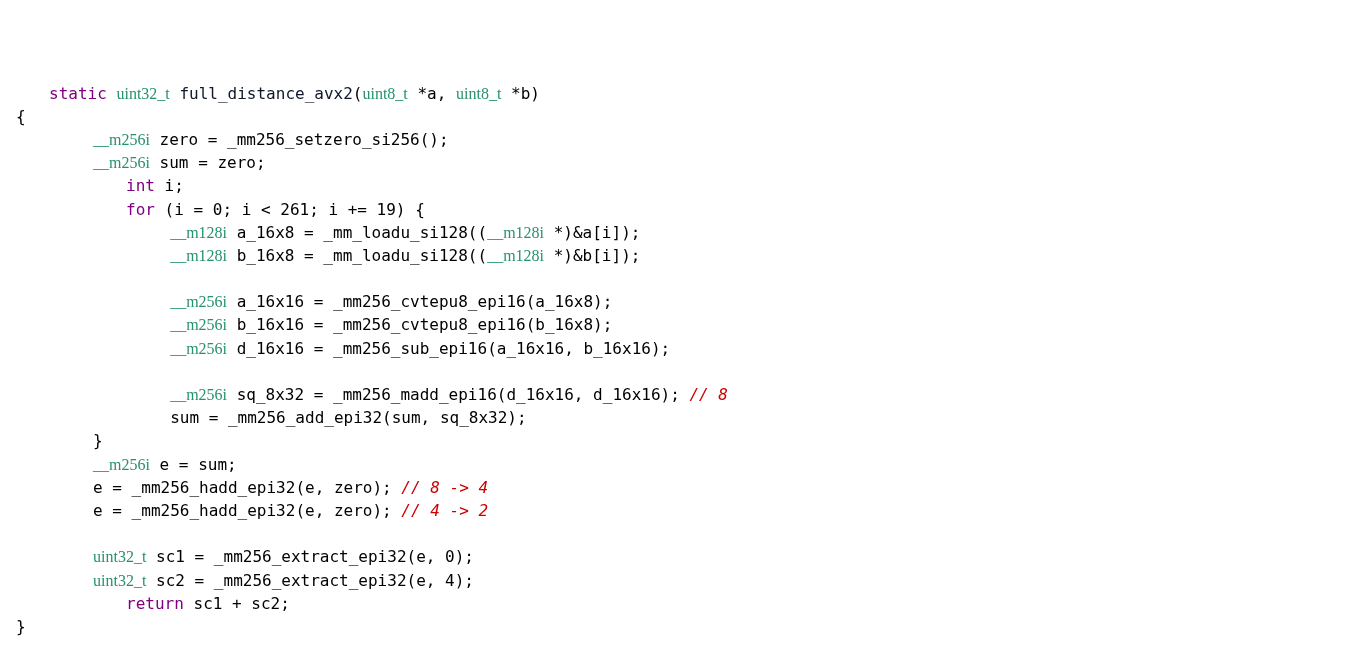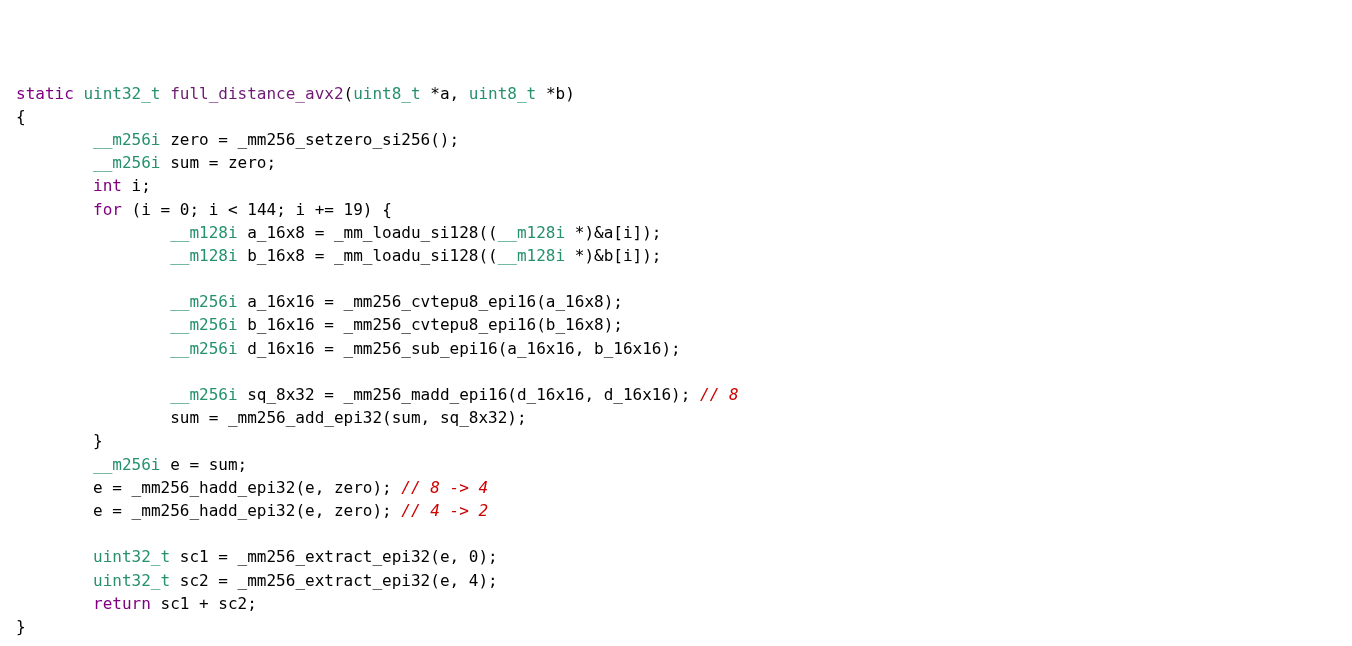--- a/index.html
+++ b/index.html
@@ -10,35 +10,35 @@
     body {
       background: #ffffff;
       font-family: "DejaVu Sans Mono", "Liberation Mono", Menlo, Consolas, monospace;
       font-size: 16px;
       line-height: 1.45;
       padding: 12px 16px;
       white-space: pre;
       color: #000000;
       width: 1352px;
     }
-    .kw { color: #800080; }              
-    .type { color: #26916e; }            
-    .fn { color: #701a75; }
+    .kw { color: #800080; margin-left: 33px; }              
+    .type { color: #26916e; font-family: Liberation Serif, serif; }            
+    .fn { color: #0f172a; }
     .cmt { color: #cc0000; font-style: italic; }
   </style>
 </head>
 <body>
 
 
 <div><span><span class="kw">static</span> <span class="type">uint32_t</span> <span class="fn">full_distance_avx2</span><span>(</span><span class="type">uint8_t</span> <span>*</span><span>a</span><span>,</span><span> </span><span class="type">uint8_t</span> <span>*</span><span>b</span><span>)</span></span>
 <span><span>{</span></span>
 <span><span>        </span><span class="type">__m256i</span><span> </span><span>zero</span><span> = </span><span>_mm256_setzero_si256</span><span>();</span></span>
 <span><span>        </span><span class="type">__m256i</span><span> </span><span>sum</span><span> = </span><span>zero</span><span>;</span></span>
 <span><span>        </span><span class="kw">int</span><span> </span><span>i</span><span>;</span></span>
-<span><span>        </span><span class="kw">for</span><span> </span><span>(</span><span>i</span><span> = </span><span>0</span><span>; </span><span>i</span><span> &lt; </span><span>144</span><span>; </span><span>i</span><span> += </span><span>19</span><span>)</span><span> </span><span>{</span></span>
+<span><span>        </span><span class="kw">for</span><span> </span><span>(</span><span>i</span><span> = </span><span>0</span><span>; </span><span>i</span><span> &lt; </span><span>261</span><span>; </span><span>i</span><span> += </span><span>19</span><span>)</span><span> </span><span>{</span></span>
 <span><span>                </span><span class="type">__m128i</span><span> </span><span>a_16x8</span><span> = </span><span>_mm_loadu_si128</span><span>((</span><span class="type">__m128i</span><span> </span><span>*</span><span>)</span><span>&amp;</span><span>a</span><span>[</span><span>i</span><span>]</span><span>);</span></span>
 <span><span>                </span><span class="type">__m128i</span><span> </span><span>b_16x8</span><span> = </span><span>_mm_loadu_si128</span><span>((</span><span class="type">__m128i</span><span> </span><span>*</span><span>)</span><span>&amp;</span><span>b</span><span>[</span><span>i</span><span>]</span><span>);</span></span>
 <span></span>
 <span><span>                </span><span class="type">__m256i</span><span> </span><span>a_16x16</span><span> = </span><span>_mm256_cvtepu8_epi16</span><span>(</span><span>a_16x8</span><span>);</span></span>
 <span><span>                </span><span class="type">__m256i</span><span> </span><span>b_16x16</span><span> = </span><span>_mm256_cvtepu8_epi16</span><span>(</span><span>b_16x8</span><span>);</span></span>
 <span><span>                </span><span class="type">__m256i</span><span> </span><span>d_16x16</span><span> = </span><span>_mm256_sub_epi16</span><span>(</span><span>a_16x16</span><span>, </span><span>b_16x16</span><span>);</span></span>
 <span></span>
 <span><span>                </span><span class="type">__m256i</span><span> </span><span>sq_8x32</span><span> = </span><span>_mm256_madd_epi16</span><span>(</span><span>d_16x16</span><span>, </span><span>d_16x16</span><span>);</span><span> </span><span class="cmt">// 8</span></span>
 <span><span>                </span><span>sum</span><span> = </span><span>_mm256_add_epi32</span><span>(</span><span>sum</span><span>, </span><span>sq_8x32</span><span>);</span></span>
 <span><span>        </span><span>}</span></span>

